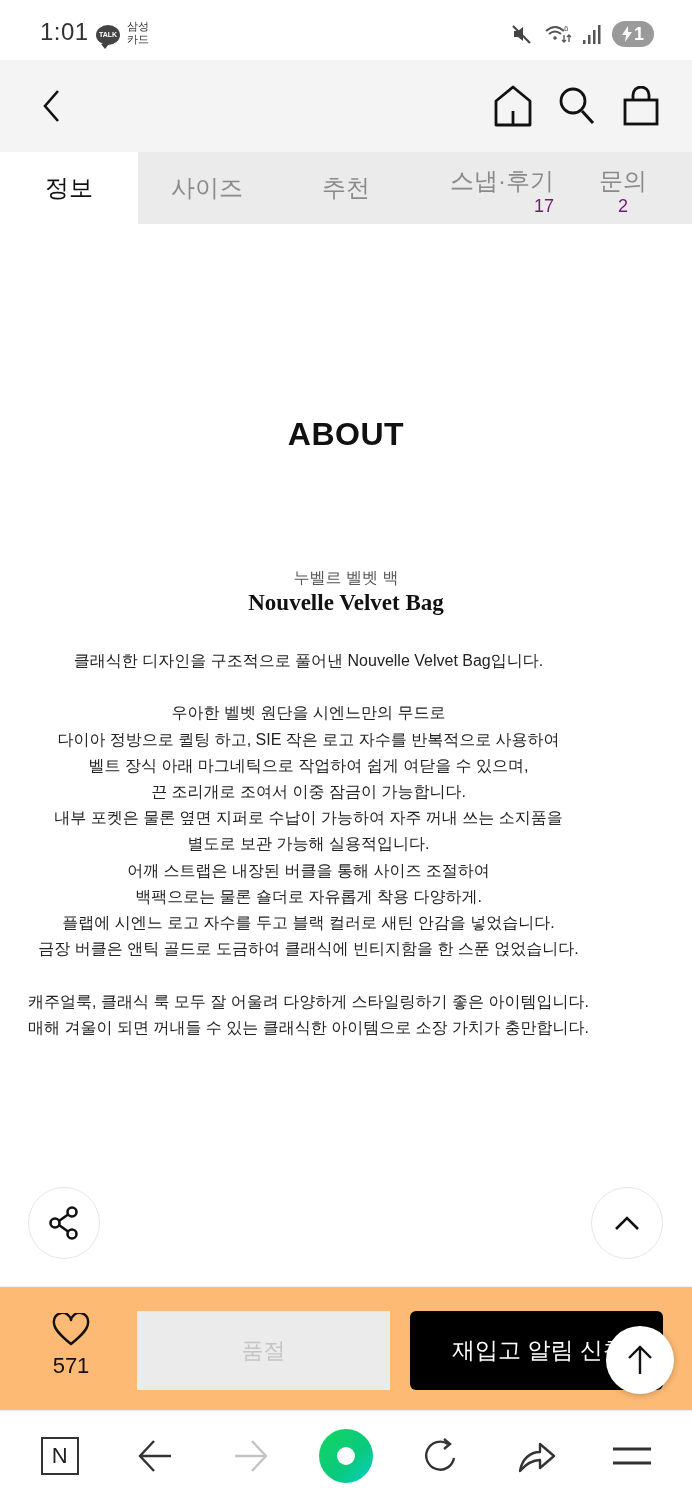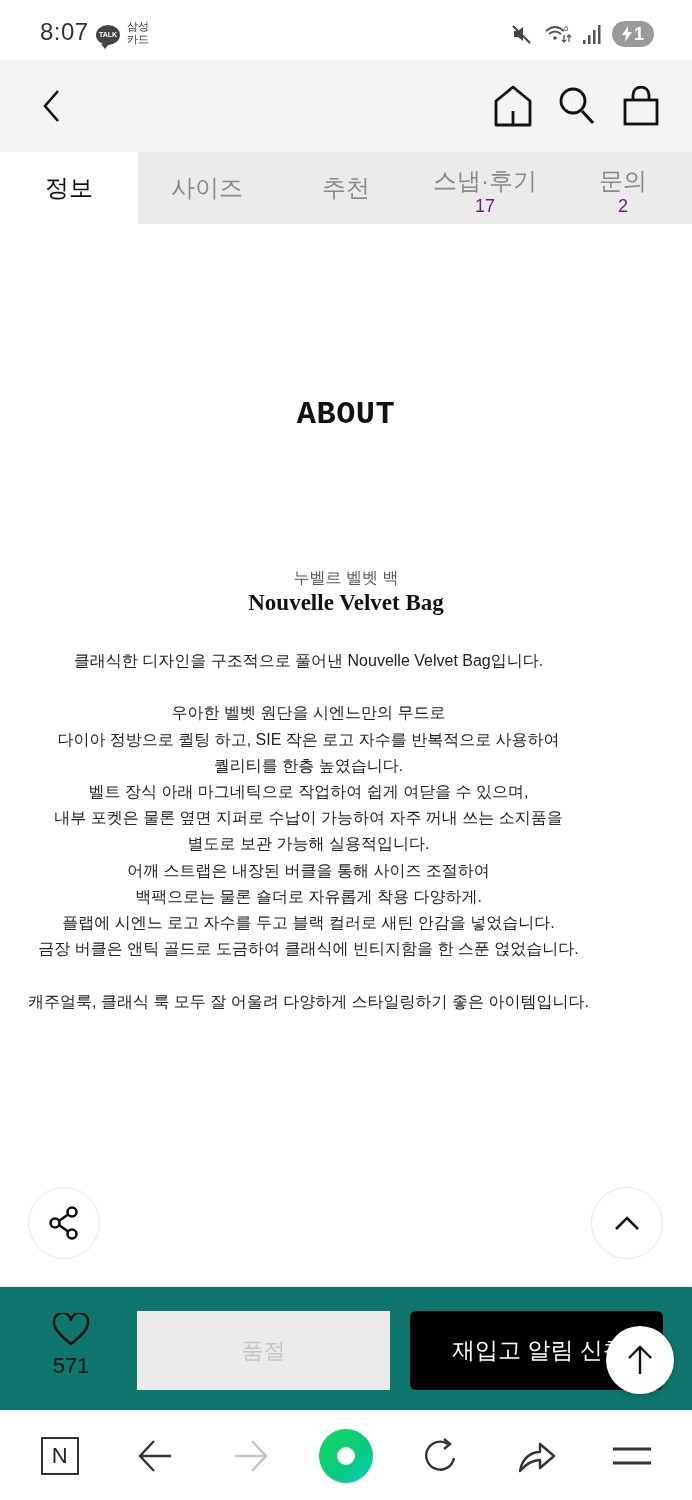--- a/index.html
+++ b/index.html
@@ -23,52 +23,52 @@
 
     
     .tabs { position: absolute; top: 152px; left: 0; width: 692px; height: 72px; background: #ebebeb; display: flex; }
     .tab { height: 72px; display: flex; flex-direction: column; align-items: center; justify-content: center; color: #8a8a8a; font-size: 24px; }
     .tab.active { background: #ffffff; color: #111; }
     .tab .count { font-size: 18px; color: #701a75; margin-top: 2px; line-height: 18px; }
     .tab .lbl { line-height: 28px; }
 
     
     .content { position: absolute; top: 224px; left: 0; width: 692px; text-align: center; }
-    .about-title { position: absolute; top: 172px; left: 0; width: 692px; font-family: Liberation Mono, monospace; font-size: 32px; font-weight: bold; letter-spacing: 0.5px; color: #111; }
+    .about-title { position: absolute; top: 192px; left: 0; width: 692px; font-family: Liberation Sans, sans-serif; font-size: 32px; font-weight: bold; letter-spacing: 0.5px; color: #111; }
     .product-name { position: absolute; top: 318px; left: 0; width: 692px; font-family: "Liberation Serif", "DejaVu Serif", serif; font-size: 23px; font-weight: bold; color: #111; margin-top: 48px; }
     .product-name-ko { position: absolute; top: 344px; left: 0; width: 692px; font-size: 16px; color: #555; }
     .desc { position: absolute; top: 424px; left: 0; width: 617px; font-size: 16px; line-height: 26.2px; color: #222; }
     .desc p { margin: 0; }
     .desc .para { margin-bottom: 26.2px; }
 
     
     .fab { position: absolute; width: 72px; height: 72px; border-radius: 50%; background: #fff; border: 1.5px solid #e6e6e6; display: flex; align-items: center; justify-content: center; }
     .share-fab { left: 28px; top: 1187px; }
     .top-fab { left: 591px; top: 1187px; }
 
     
-    .purchase-bar { position: absolute; top: 1286px; left: 0; width: 692px; height: 124px; background: #0f766e; border-top: 1px solid #f0f0f0; }
+    .purchase-bar { position: absolute; top: 1286px; left: 0; width: 692px; height: 124px; background: #fdba74; border-top: 1px solid #f0f0f0; }
     .like { position: absolute; left: 40px; top: 26px; width: 62px; text-align: center; }
     .like-count { font-size: 22px; color: #111; margin-top: 2px; }
     .soldout-btn { position: absolute; left: 137px; top: 24px; width: 253px; height: 79px; background: #ebebeb; border-radius: 0; display: flex; align-items: center; justify-content: center; font-size: 22px; color: #c4c4c4; font-family: Liberation Serif, serif; }
     .restock-btn { position: absolute; left: 410px; top: 24px; width: 253px; height: 79px; background: #000; border-radius: 6px; color: #fff; font-size: 23px; display: flex; align-items: center; padding-left: 42px; overflow: hidden; white-space: nowrap; }
     .scroll-up-fab { position: absolute; left: 606px; top: 1326px; width: 68px; height: 68px; border-radius: 50%; background: #fff; box-shadow: 0 1px 6px rgba(0,0,0,0.25); display: flex; align-items: center; justify-content: center; }
 
     
     .browser-nav { position: absolute; top: 1410px; left: 0; width: 692px; height: 90px; background: #fff; border-top: 1px solid #ececec; display: flex; justify-content: space-around; align-items: center; padding: 0 12px; }
     .nav-btn { width: 64px; height: 64px; display: flex; align-items: center; justify-content: center; }
     .n-box { width: 38px; height: 38px; border: 2px solid #333; display: flex; align-items: center; justify-content: center; font-size: 22px; color: #222; font-family: "Liberation Sans", sans-serif; }
     .green-dot { width: 54px; height: 54px; border-radius: 50%; background: linear-gradient(135deg, #13d65f 0%, #09c97f 60%, #07d0c8 100%); display: flex; align-items: center; justify-content: center; }
     .green-dot::after { content: ""; width: 18px; height: 18px; border-radius: 50%; background: #fff; }
   </style>
 </head>
 <body>
 
 <div class="status-bar">
-  <div class="status-time">8:07</div>
+  <div class="status-time">1:01</div>
   <div class="talk-icon">TALK</div>
   <div class="samsung-card">삼성 카드</div>
   <div class="status-right">
     <svg width="24" height="24" viewBox="0 0 24 24">
       <path d="M4 9h4l5-4v14l-5-4H4z" fill="#444"></path>
       <line x1="3" y1="4" x2="20" y2="21" stroke="#444" stroke-width="2.2"></line>
     </svg>
     <svg width="28" height="24" viewBox="0 0 28 24">
       <path d="M2 9 Q11 1 20 9" stroke="#555" stroke-width="2" fill="none"></path>
       <path d="M5 12 Q11 7 17 12" stroke="#555" stroke-width="2" fill="none"></path>
@@ -122,21 +122,21 @@
 <div class="tabs">
   <div class="tab active" style="width:138px;">
     <span class="lbl">정보</span>
   </div>
   <div class="tab" style="width:138px;">
     <span class="lbl">사이즈</span>
   </div>
   <div class="tab" style="width:140px;">
     <span class="lbl">추천</span>
   </div>
-  <div class="tab" style="width:138px; padding-top:6px;">
+  <div class="tab" style="width:138px; padding-top:6px;align-items:flex-end;">
     <span class="lbl">스냅·후기</span>
     <span class="count">17</span>
   </div>
   <div class="tab" style="width:138px; padding-top:6px;">
     <span class="lbl">문의</span>
     <span class="count">2</span>
   </div>
 </div>
 
 <div class="content">
@@ -144,31 +144,32 @@
   <div class="product-name">Nouvelle Velvet Bag</div>
   <div class="product-name-ko">누벨르 벨벳 백</div>
 
   <div class="desc">
     <div class="para">
       <p>클래식한 디자인을 구조적으로 풀어낸 Nouvelle Velvet Bag입니다.</p>
     </div>
     <div class="para">
       <p>우아한 벨벳 원단을 시엔느만의 무드로</p>
       <p>다이아 정방으로 퀼팅 하고, SIE 작은 로고 자수를 반복적으로 사용하여</p>
-      <p>퀄리티를 한층 높였습니다.</p>
       <p>벨트 장식 아래 마그네틱으로 작업하여 쉽게 여닫을 수 있으며,</p>
+      <p>끈 조리개로 조여서 이중 잠금이 가능합니다.</p>
       <p>내부 포켓은 물론 옆면 지퍼로 수납이 가능하여 자주 꺼내 쓰는 소지품을</p>
       <p>별도로 보관 가능해 실용적입니다.</p>
       <p>어깨 스트랩은 내장된 버클을 통해 사이즈 조절하여</p>
       <p>백팩으로는 물론 숄더로 자유롭게 착용 다양하게.</p>
       <p>플랩에 시엔느 로고 자수를 두고 블랙 컬러로 새틴 안감을 넣었습니다.</p>
       <p>금장 버클은 앤틱 골드로 도금하여 클래식에 빈티지함을 한 스푼 얹었습니다.</p>
     </div>
     <div class="para">
       <p>캐주얼룩, 클래식 룩 모두 잘 어울려 다양하게 스타일링하기 좋은 아이템입니다.</p>
+      <p>매해 겨울이 되면 꺼내들 수 있는 클래식한 아이템으로 소장 가치가 충만합니다.</p>
     </div>
   </div>
 </div>
 
 <div class="fab share-fab">
   <svg width="34" height="36" viewBox="0 0 34 36">
     <circle cx="25" cy="7" r="4.5" stroke="#111" stroke-width="2.6" fill="none"></circle>
     <circle cx="8" cy="18" r="4.5" stroke="#111" stroke-width="2.6" fill="none"></circle>
     <circle cx="25" cy="29" r="4.5" stroke="#111" stroke-width="2.6" fill="none"></circle>
     <line x1="12" y1="16" x2="21" y2="9.5" stroke="#111" stroke-width="2.6"></line>

